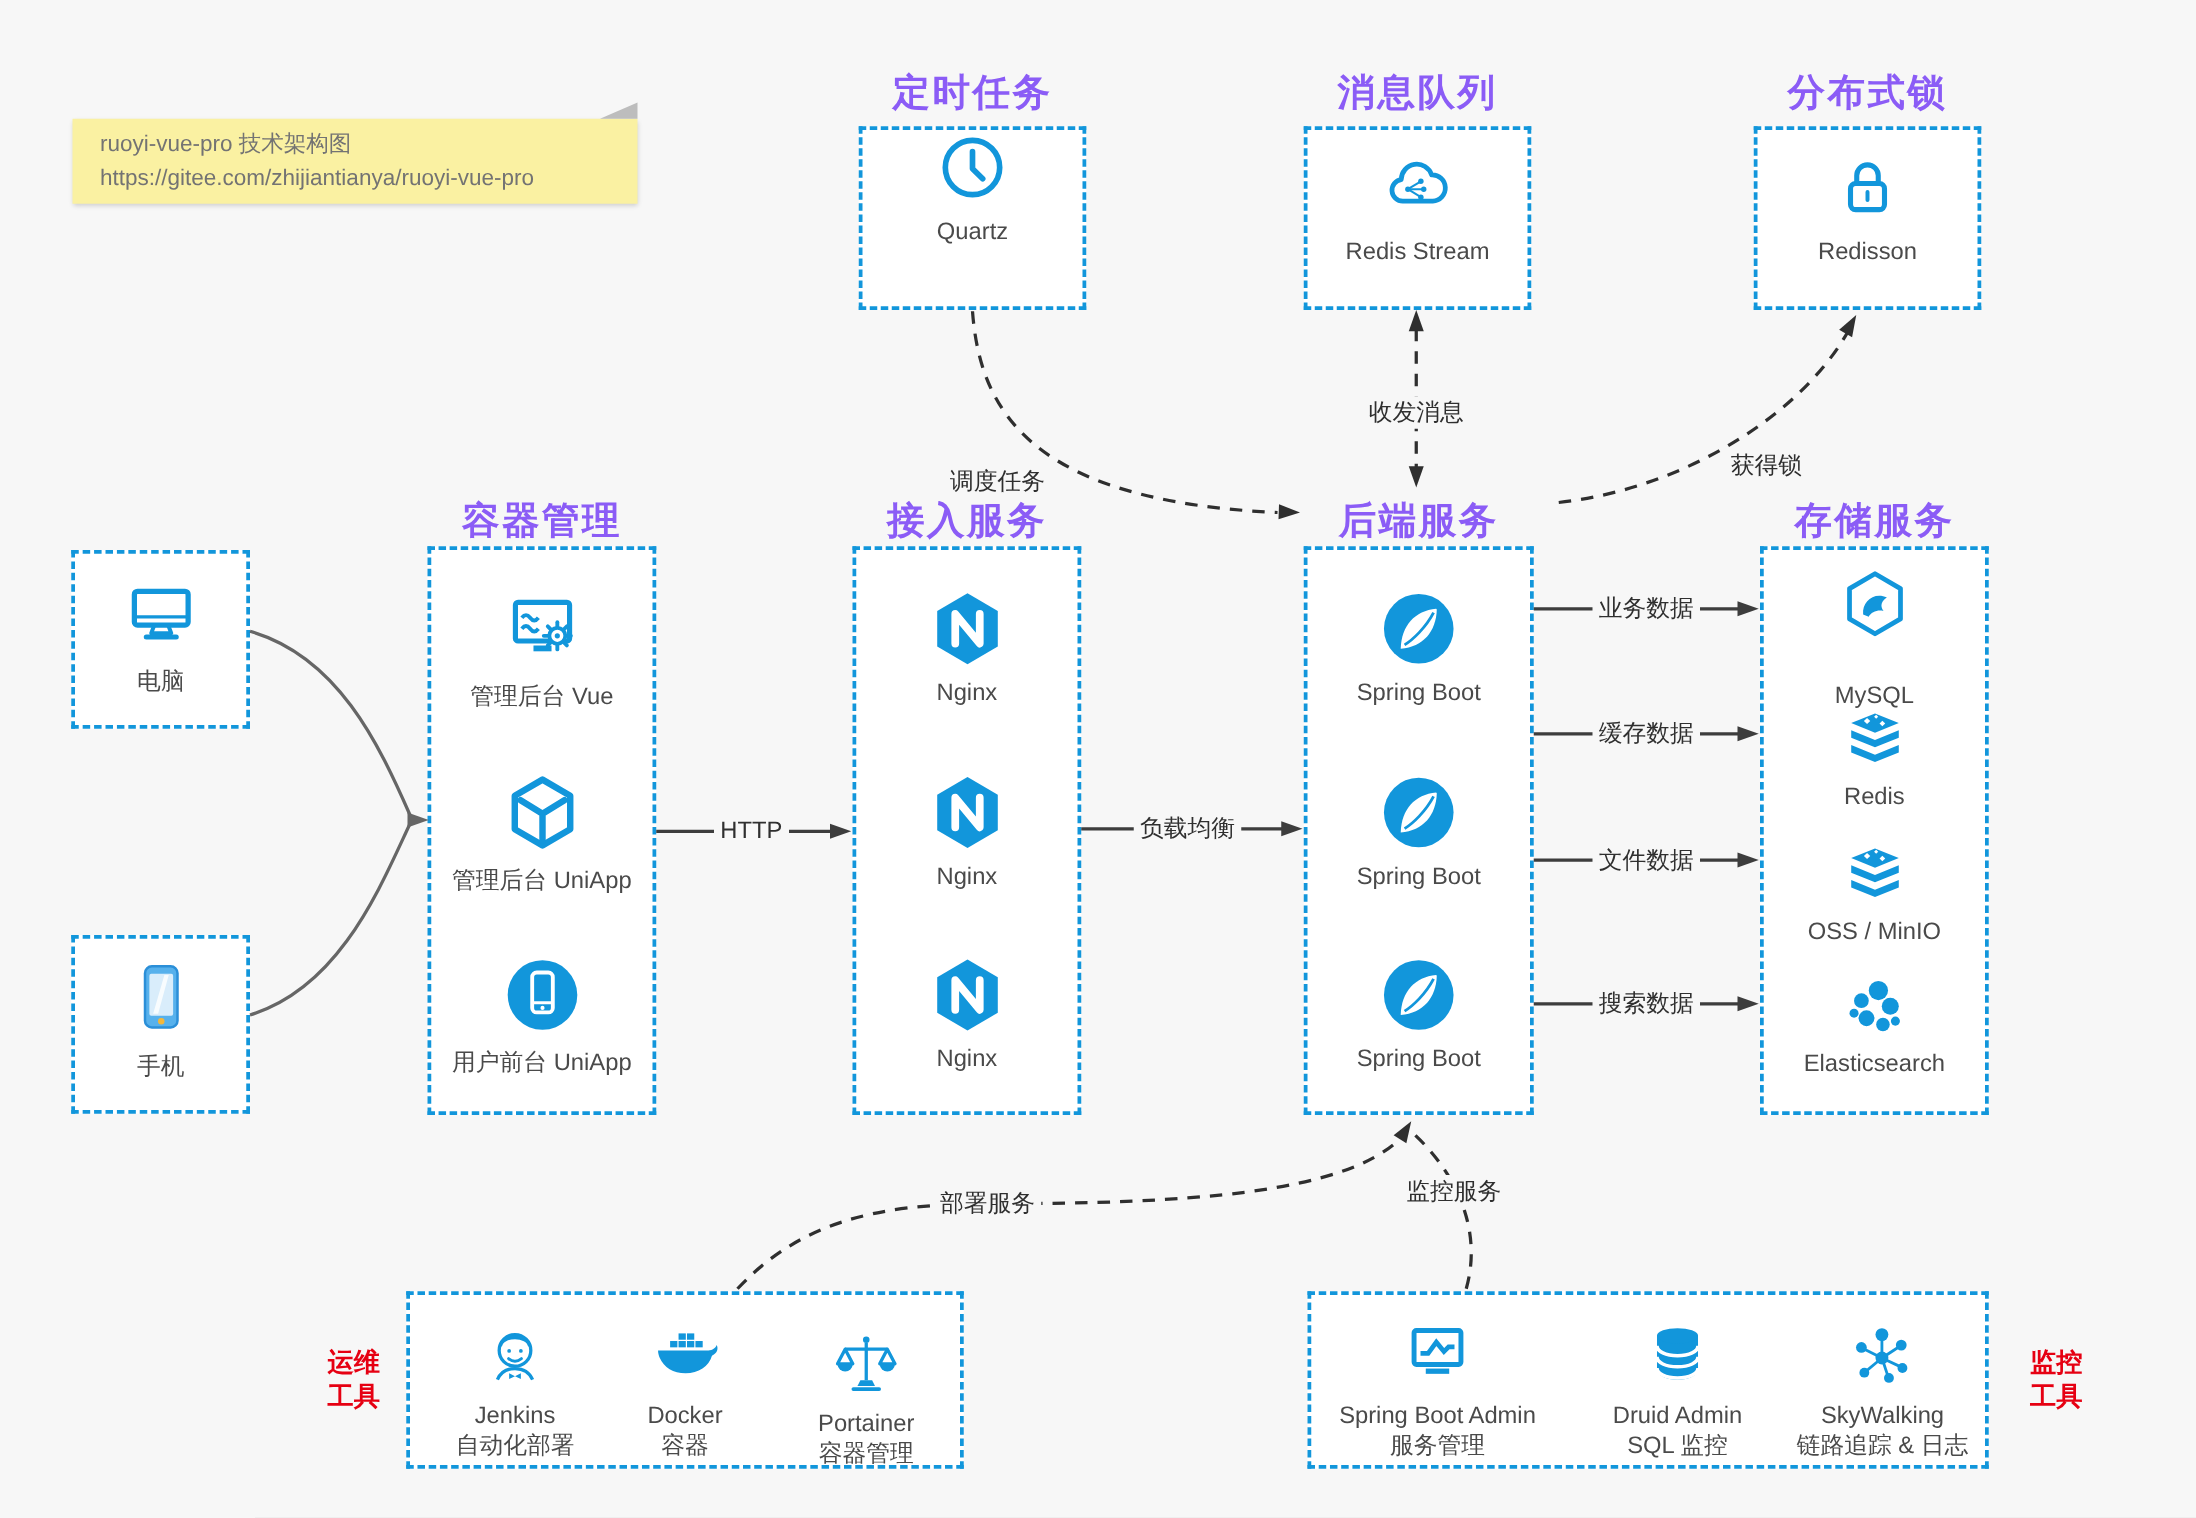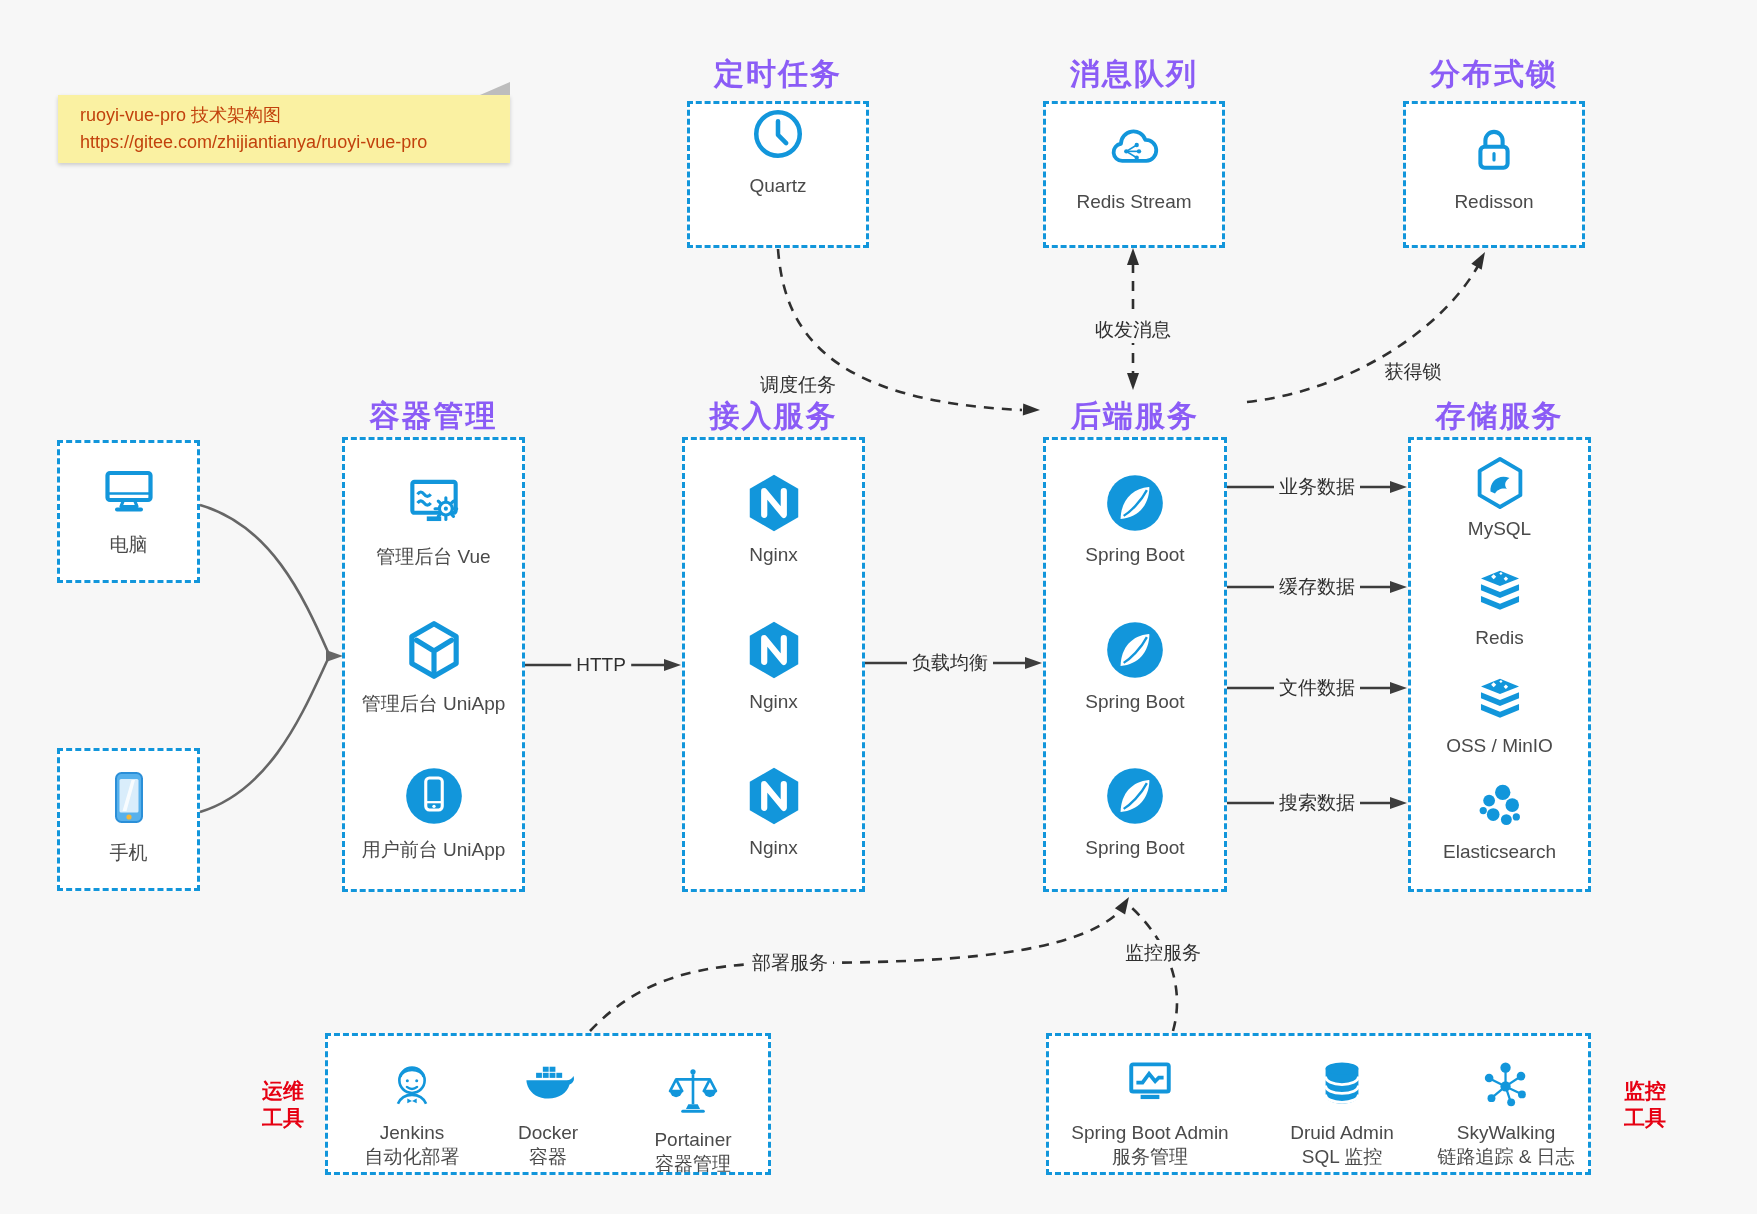--- a/index.html
+++ b/index.html
@@ -11,21 +11,21 @@
   .nlabel{font-size:19px;color:#4a4a4a;white-space:nowrap;margin-top:10px;}
   .g12 .nlabel{margin-top:12px;}
   .g8 .nlabel{margin-top:8px;}
   .g6 .nlabel{margin-top:6px;}
   .nname{font-size:19px;color:#4a4a4a;white-space:nowrap;margin-top:6px;line-height:24px;}
   .ndesc{font-size:19px;color:#4a4a4a;white-space:nowrap;line-height:24px;}
   .elabel{position:absolute;z-index:6;transform:translate(-50%,-50%);background:#f7f7f7;
           padding:0 5px;font-size:19px;color:#2f2f2f;white-space:nowrap;}
   .overlay{position:absolute;left:0;top:0;z-index:5;pointer-events:none;}
   .note{position:absolute;left:58px;top:95px;width:452px;height:68px;background:#faf1a2;z-index:3;
-        box-shadow:0 2px 4px rgba(0,0,0,.18);font-size:18px;color:#c2410c;
+        box-shadow:0 2px 4px rgba(0,0,0,.18);font-size:18px;color:#737373;
         padding:7px 0 0 22px;box-sizing:border-box;line-height:27px;}
   .note::after{content:"";position:absolute;right:0;top:-13px;
         border-left:30px solid transparent;border-bottom:13px solid #bdbdbd;}
   .side-label{position:absolute;z-index:3;width:90px;text-align:center;color:#e60012;
         font-size:21px;font-weight:bold;line-height:27px;}
   svg.icon{display:block;}
 </style>
 </head>
 <body>
 
@@ -226,21 +226,21 @@
     <svg class="icon" width="66" height="66" viewBox="0 0 64 64">
       <circle cx="32" cy="32" r="27" fill="#1296db"></circle>
       <path d="M45.5 16.5 C29 18 18.5 29.5 18 47.5 C35.5 46 45.5 34 46 17 Z" fill="#ffffff"></path>
       <path d="M21 44.5 C27.5 40.5 37.5 31 43.5 19.5" fill="none" stroke="#1296db" stroke-width="2.2"></path>
     </svg>
     <div class="nlabel">Spring Boot</div>
   </div>
 
   <div class="rtitle" style="left:1408px;top:396px;width:183px;">存储服务</div>
   <div class="dbox" style="left:1408px;top:437px;width:183px;height:455px;"></div>
-  <div class="node g6" style="left:1408px;top:454px;width:183px;">
+  <div class="node g6" style="left:1408px;top:454px;width:183px;gap:28px;">
     <svg class="icon" width="58" height="58" viewBox="0 0 64 64">
       <polygon points="32,5.5 54.5,18.6 54.5,45.4 32,58.5 9.5,45.4 9.5,18.6" fill="none" stroke="#1296db" stroke-width="4.2" stroke-linejoin="round"></polygon>
       <path d="M21.5 41.5 C20.5 30 31 21.5 42.5 26.5 C38 29.5 36 33.5 39.5 38.5 C34.5 37 28.5 39.5 26.5 43.5 Z" fill="#1296db"></path>
     </svg>
     <div class="nlabel">MySQL</div>
   </div>
   <div class="node g6" style="left:1408px;top:563px;width:183px;">
     <svg class="icon" width="58" height="58" viewBox="0 0 64 64">
       <polygon points="32,8.5 53,17 32,25.5 11,17" fill="#1296db"></polygon>
       <path d="M11 23.5 L32 32 L53 23.5 V30 L32 38.5 L11 30 Z" fill="#1296db"></path>

